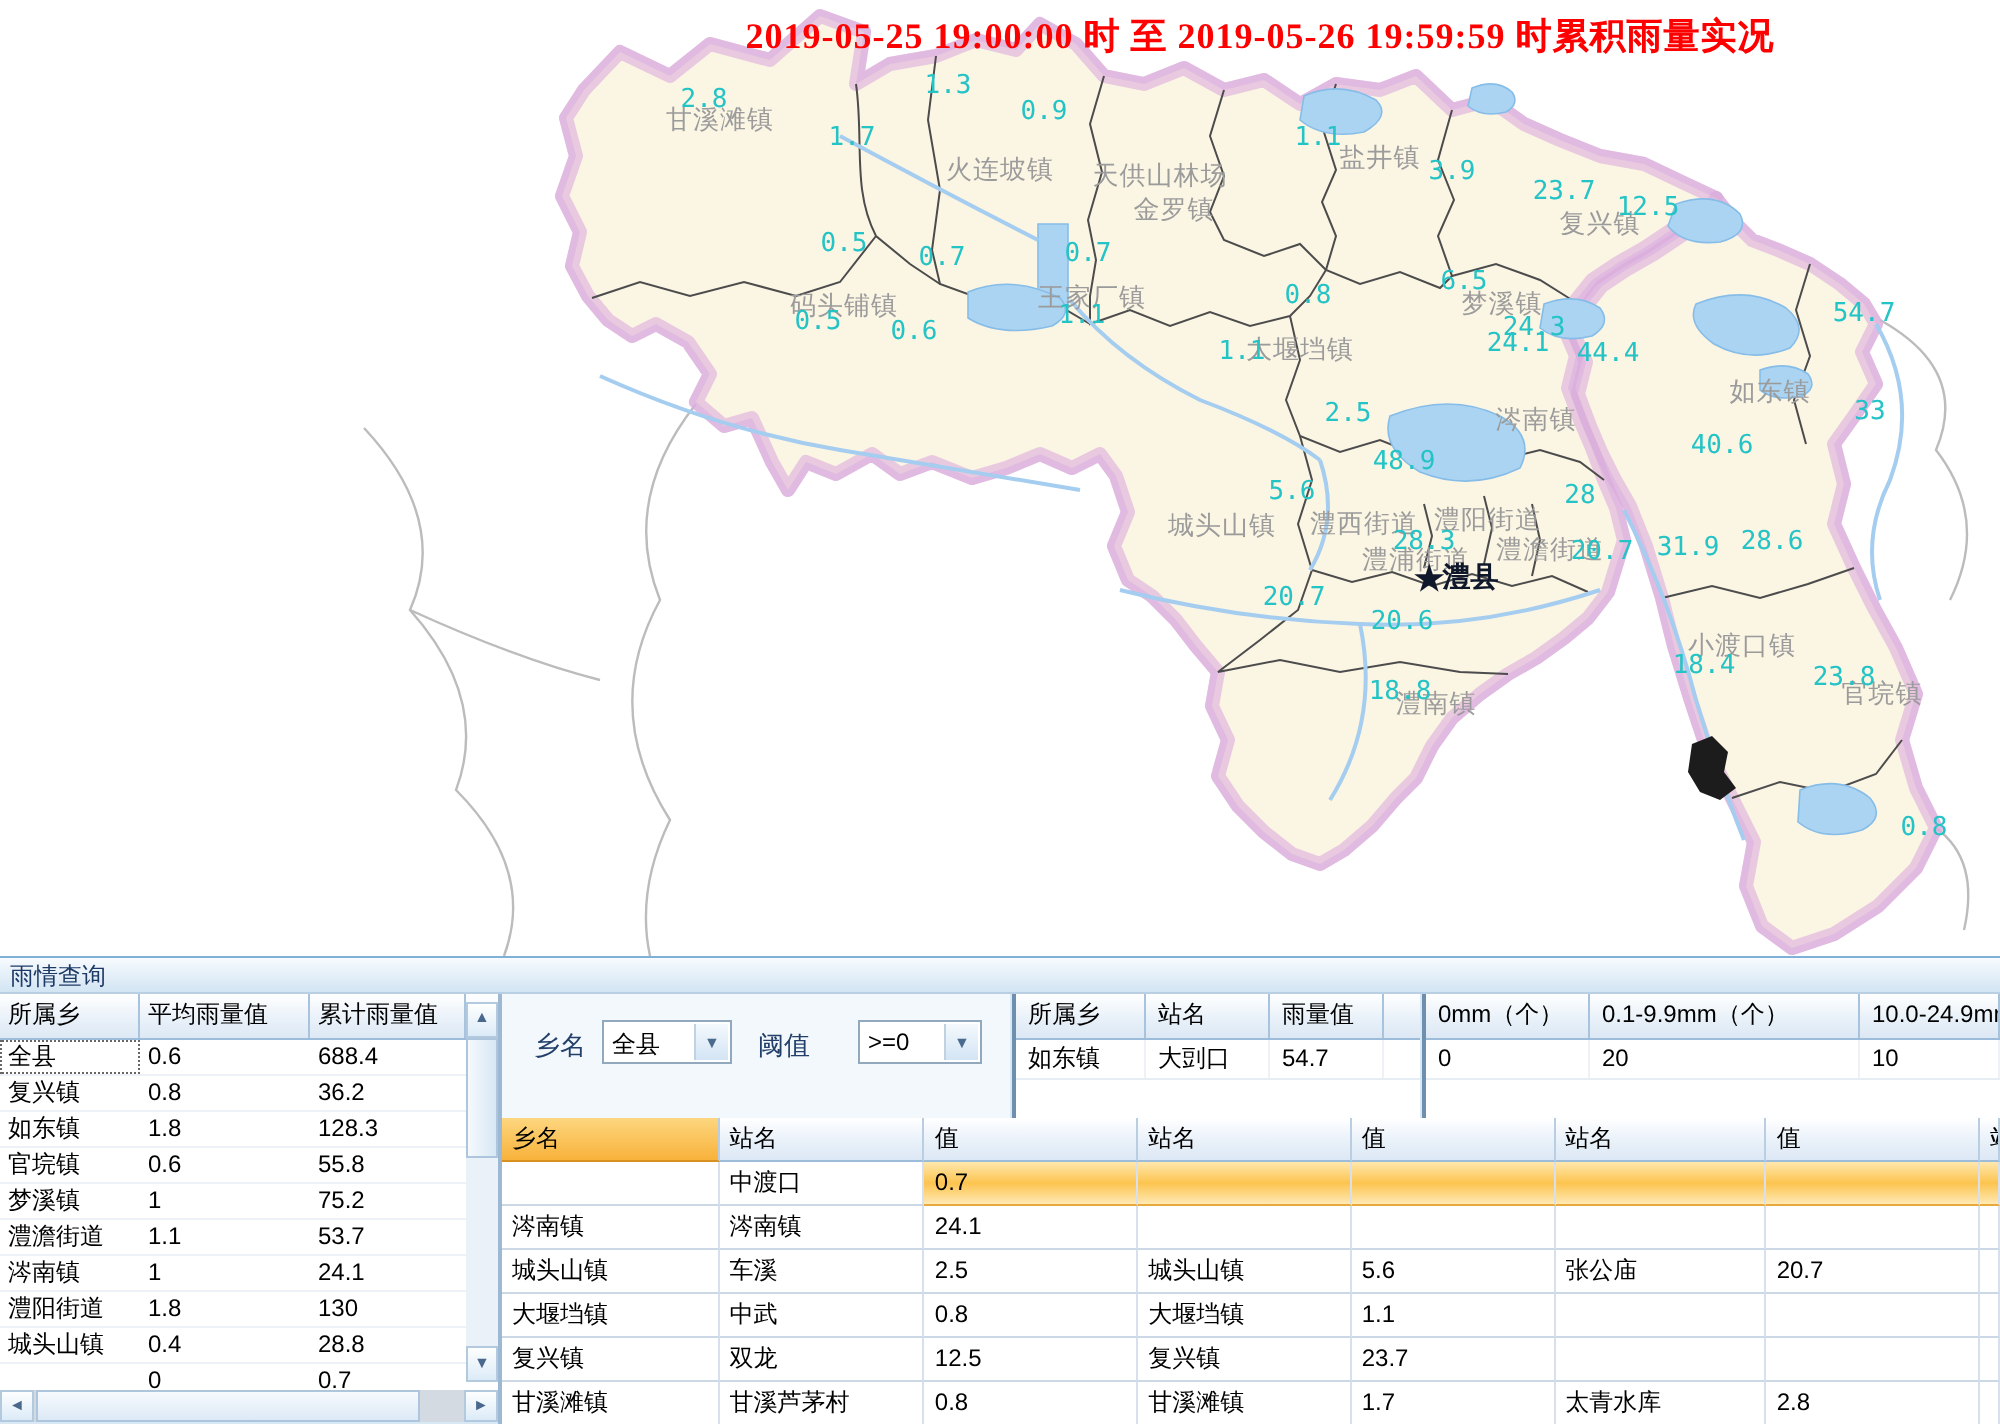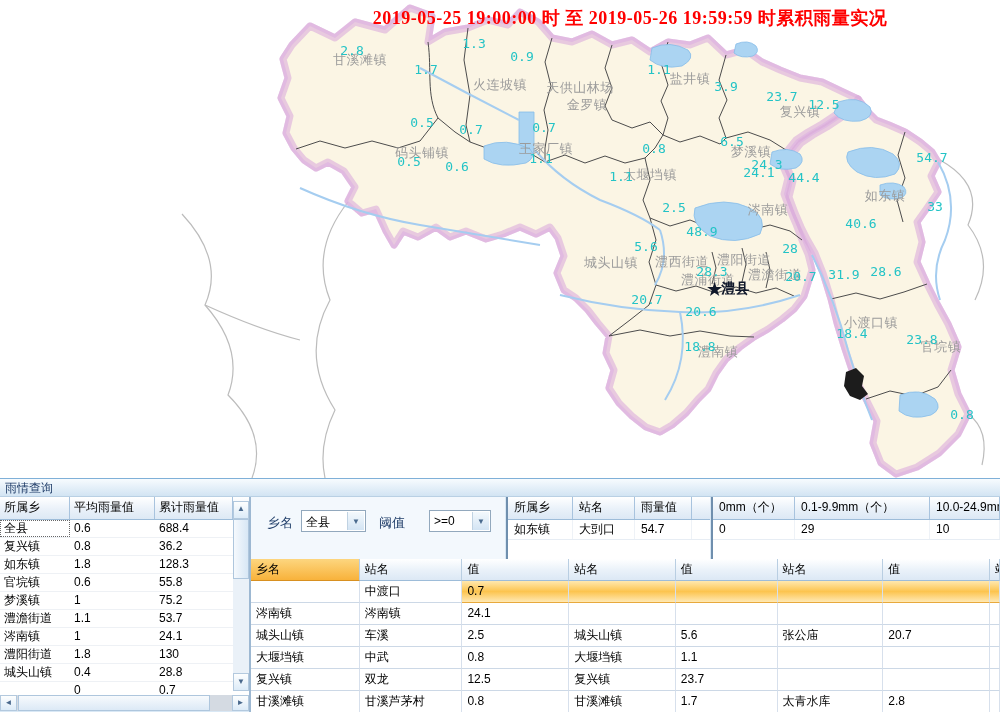--- a/index.html
+++ b/index.html
@@ -296,21 +296,21 @@
 
   <div class="mini-table" style="left:713px;width:287px;">
     <div class="mhead" id="stats-head">
         <span style="width: 82px;">0mm（个）</span>
         <span style="width: 135px;">0.1-9.9mm（个）</span>
         <span style="width: 70px;">10.0-24.9mm（个）</span>
       </div>
     <div id="stats-rows">
         <div class="mrow">
           <span style="width: 82px;">0</span>
-          <span style="width: 135px;">29</span>
+          <span style="width: 135px;">20</span>
           <span style="width: 70px;">10</span>
         </div>
       </div>
   </div>
 
   <div id="bottom-table">
     <div class="bhead" id="bottom-head">
         <span class="bc0 sorted">乡名</span>
         <span class="bc1">站名</span>
         <span class="bc2">值</span>

